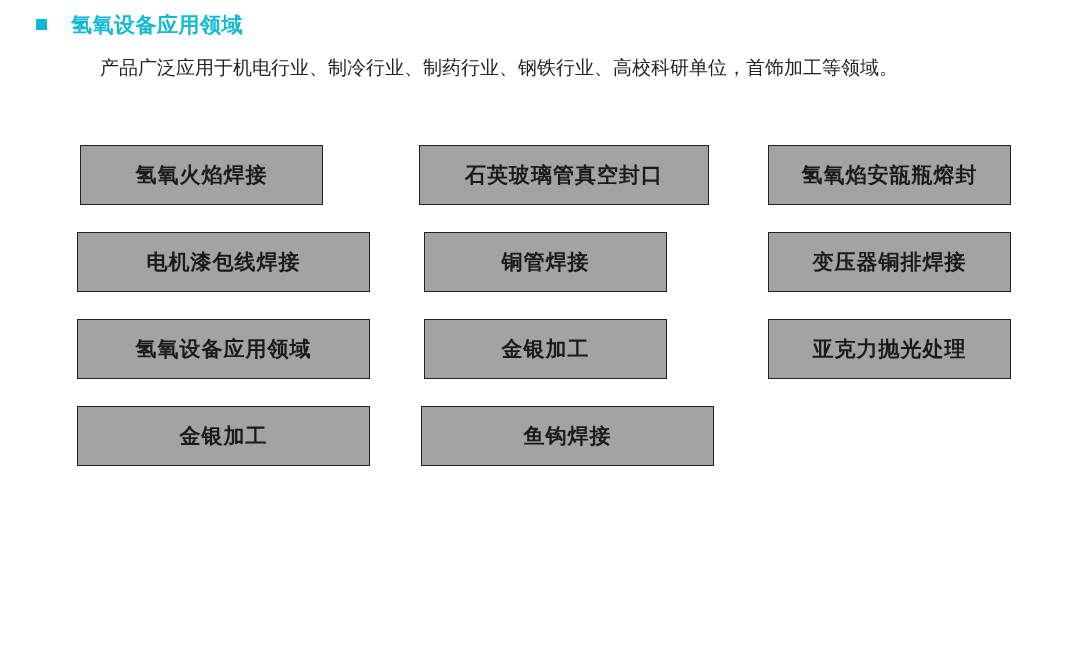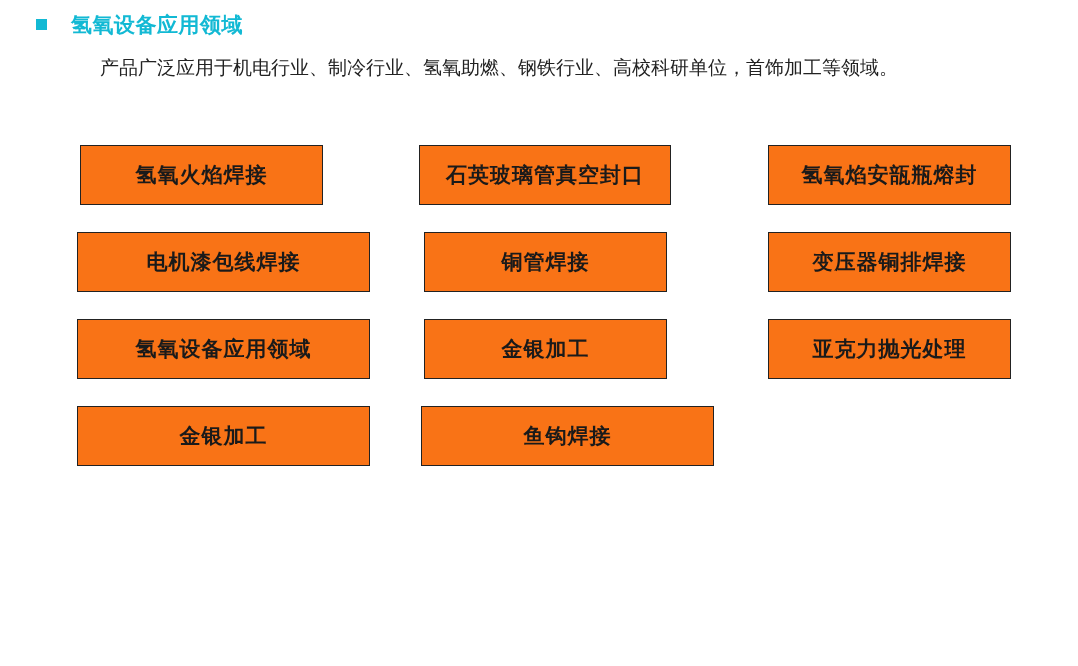--- a/index.html
+++ b/index.html
@@ -63,51 +63,51 @@
     grid-column-gap: 101px;
     grid-row-gap: 27px;
   }
   .cell {
     position: relative;
   }
   .box {
     box-sizing: border-box;
     height: 60px;
     border: 1.6px solid #222222;
-    background: #f97316;
+    background: #a3a3a3;
     display: flex;
     align-items: center;
     justify-content: center;
     font-size: 21px;
     font-weight: bold;
     color: #1a1a1a;
     letter-spacing: 1px;
     white-space: nowrap;
   }
   
   .box.wide {
-    width: 252px;
+    width: 290px;
     margin-left: -5px;
   }
   .box.wide2 {
     width: 293px;
     margin-left: -3px;
   }
 </style>
 </head>
 <body>
 
 <div class="page">
 
   <div class="heading">
     <span class="heading-bullet"></span>
     <span class="heading-text">氢氧设备应用领域</span>
   </div>
 
-  <p class="intro">产品广泛应用于机电行业、制冷行业、氢氧助燃、钢铁行业、高校科研单位，首饰加工等领域。</p>
+  <p class="intro">产品广泛应用于机电行业、制冷行业、制药行业、钢铁行业、高校科研单位，首饰加工等领域。</p>
 
   <div class="grid">
 
     <div class="cell">
       <div class="box">氢氧火焰焊接</div>
     </div>
 
     <div class="cell">
       <div class="box wide">石英玻璃管真空封口</div>
     </div>

